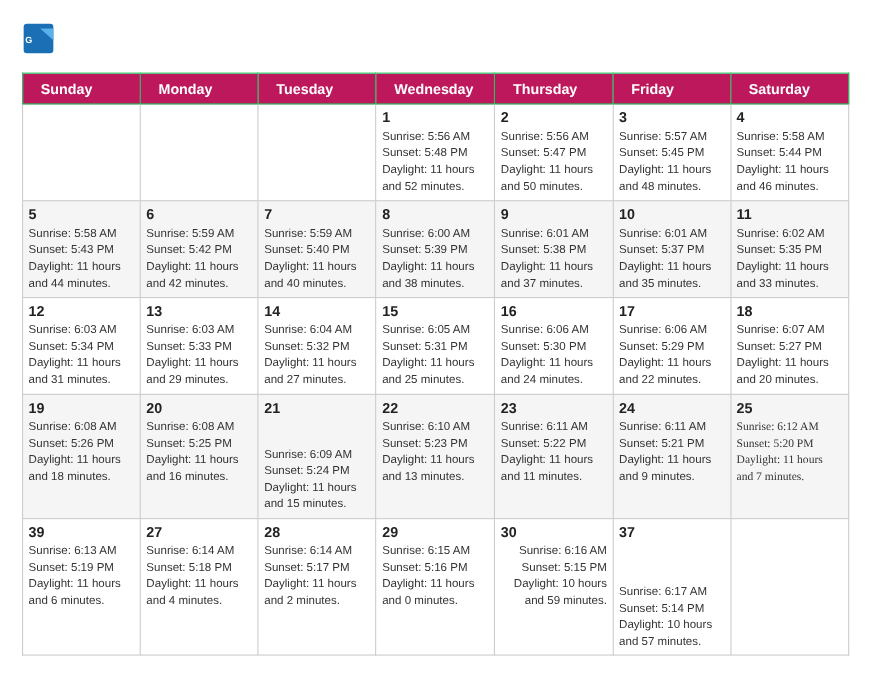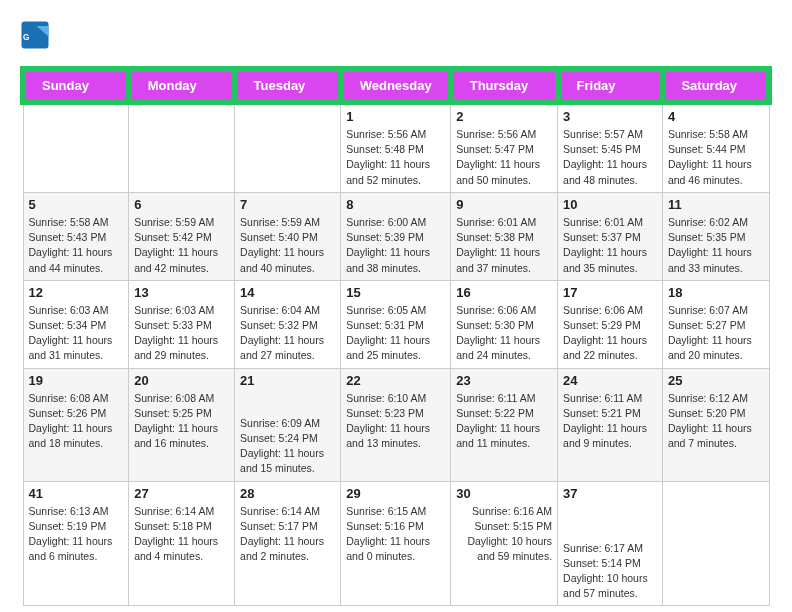--- a/index.html
+++ b/index.html
@@ -45,27 +45,27 @@
     .location {
       font-size: 16px;
       color: #444;
     }
     .calendar {
       width: 100%;
       border-collapse: collapse;
       font-size: 11px;
     }
     .calendar thead th {
-      background-color: #d946ef;
+      background-color: #be185d;
       color: #fff;
       padding: 6px 16px;
       text-align: left;
       font-size: 13px;
       font-weight: bold;
-      border: 6px solid #22c55e;
+      border: 1px solid #22c55e;
     }
     .calendar tbody td {
       border: 1px solid #ccc;
       vertical-align: top;
       padding: 4px 5px;
       width: 108px;
       min-height: 80px;
       background: #fff;
     }
     .calendar tbody tr:nth-child(even) td {
@@ -294,29 +294,29 @@
         </td>
         <td>
           <span class="day-number">24</span>
           <div class="day-info" style="white-space: pre-line;">Sunrise: 6:11 AM
 Sunset: 5:21 PM
 Daylight: 11 hours
 and 9 minutes.</div>
         </td>
         <td>
           <span class="day-number">25</span>
-          <div class="day-info" style="white-space: pre-line;">Sunrise: 6:12 AM
+          <div class="day-info" style="white-space: pre-line; font-family: Liberation Serif, serif;">Sunrise: 6:12 AM
 Sunset: 5:20 PM
 Daylight: 11 hours
 and 7 minutes.</div>
         </td>
       </tr>
       <tr>
         <td>
-          <span class="day-number">41</span>
+          <span class="day-number">39</span>
           <div class="day-info" style="white-space: pre-line;">Sunrise: 6:13 AM
 Sunset: 5:19 PM
 Daylight: 11 hours
 and 6 minutes.</div>
         </td>
         <td>
           <span class="day-number">27</span>
           <div class="day-info" style="white-space: pre-line;">Sunrise: 6:14 AM
 Sunset: 5:18 PM
 Daylight: 11 hours

